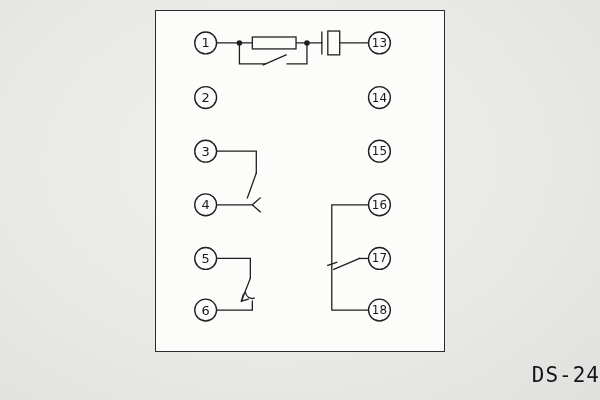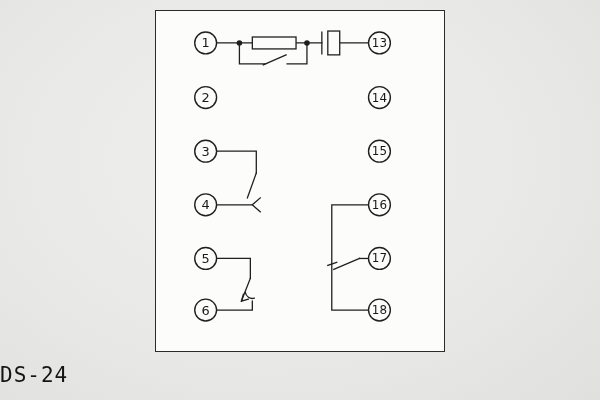--- a/index.html
+++ b/index.html
@@ -29,21 +29,21 @@
     width: 100%;
     height: 100%;
   }
   .caption {
     position: absolute;
     left: 0;
     top: 350px;
     width: 100%;
     height: 50px;
     line-height: 50px;
-    text-align: left;
+    text-align: right;
     font-family: "DejaVu Sans Mono", monospace;
     font-size: 21px;
     letter-spacing: 1px;
     color: #141414;
   }
   .wire {
     fill: none;
     stroke: #1f1f1f;
     stroke-width: 1.3;
     stroke-linecap: square;

